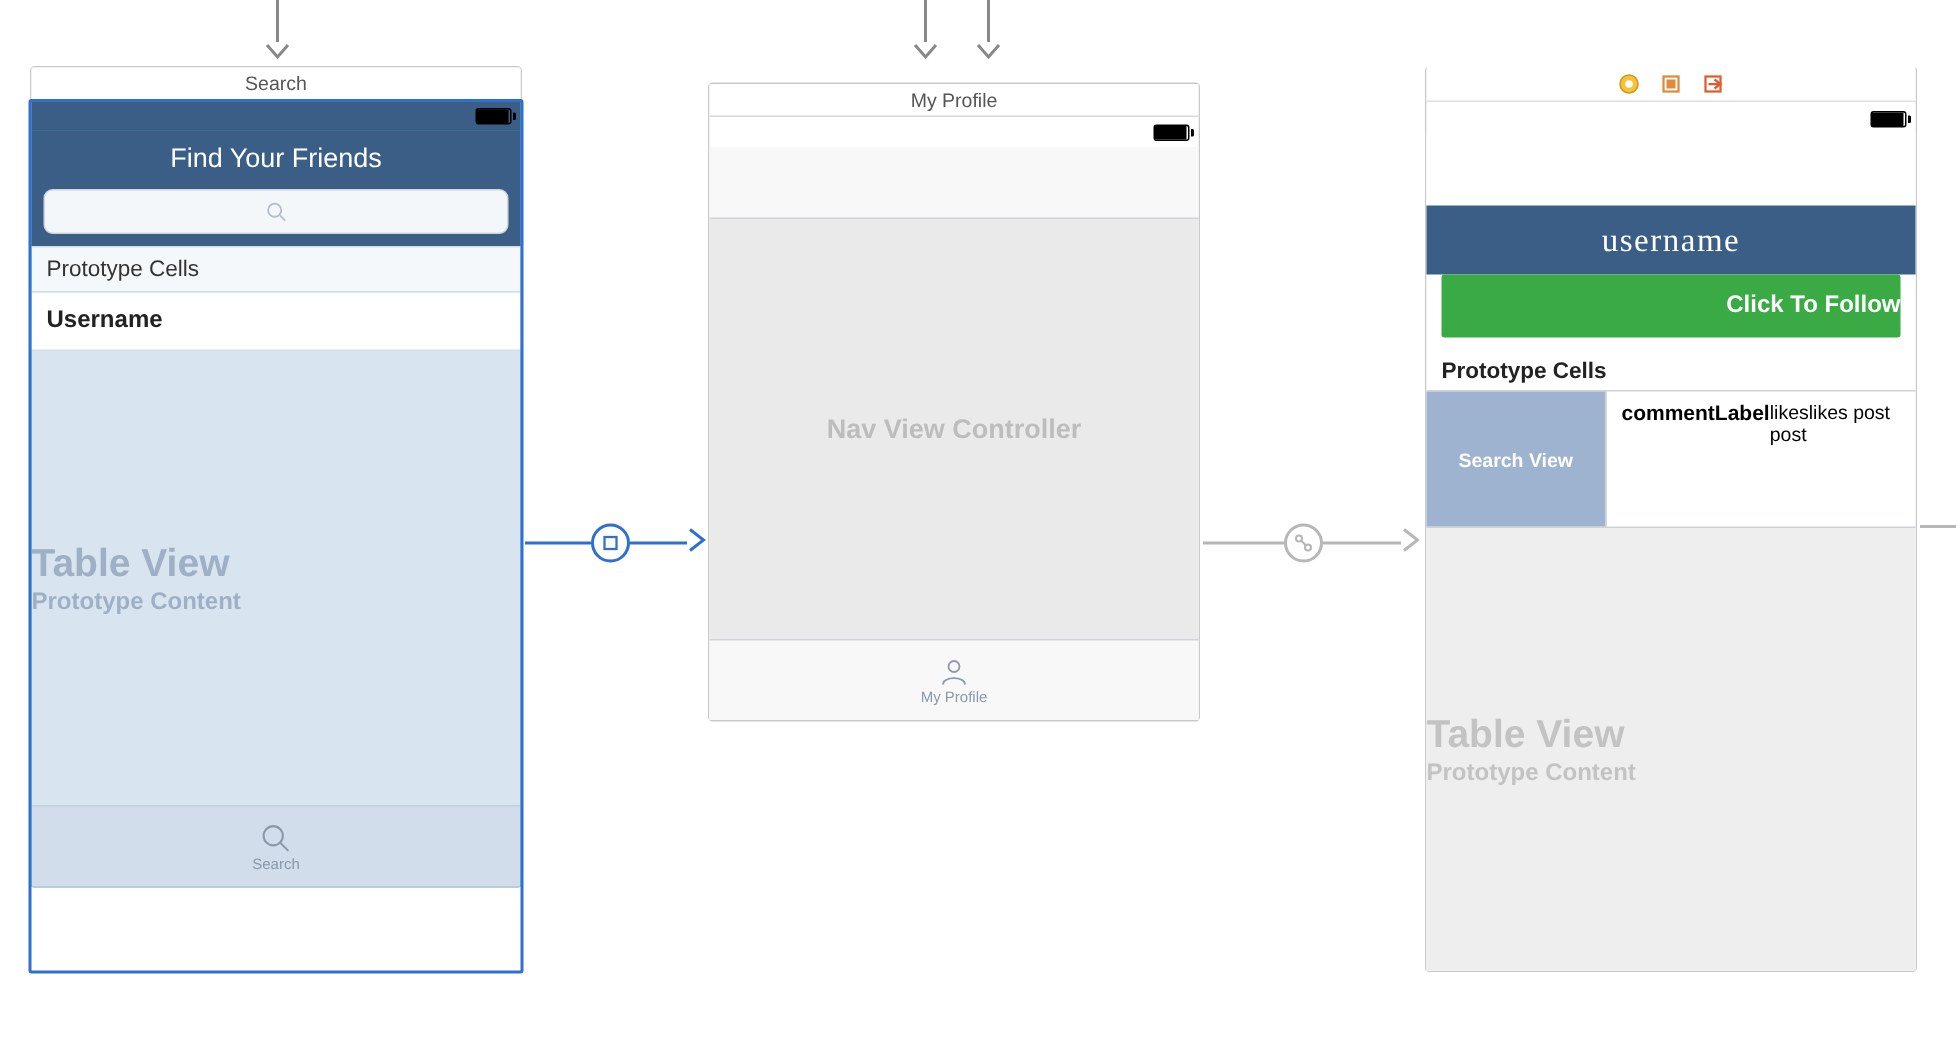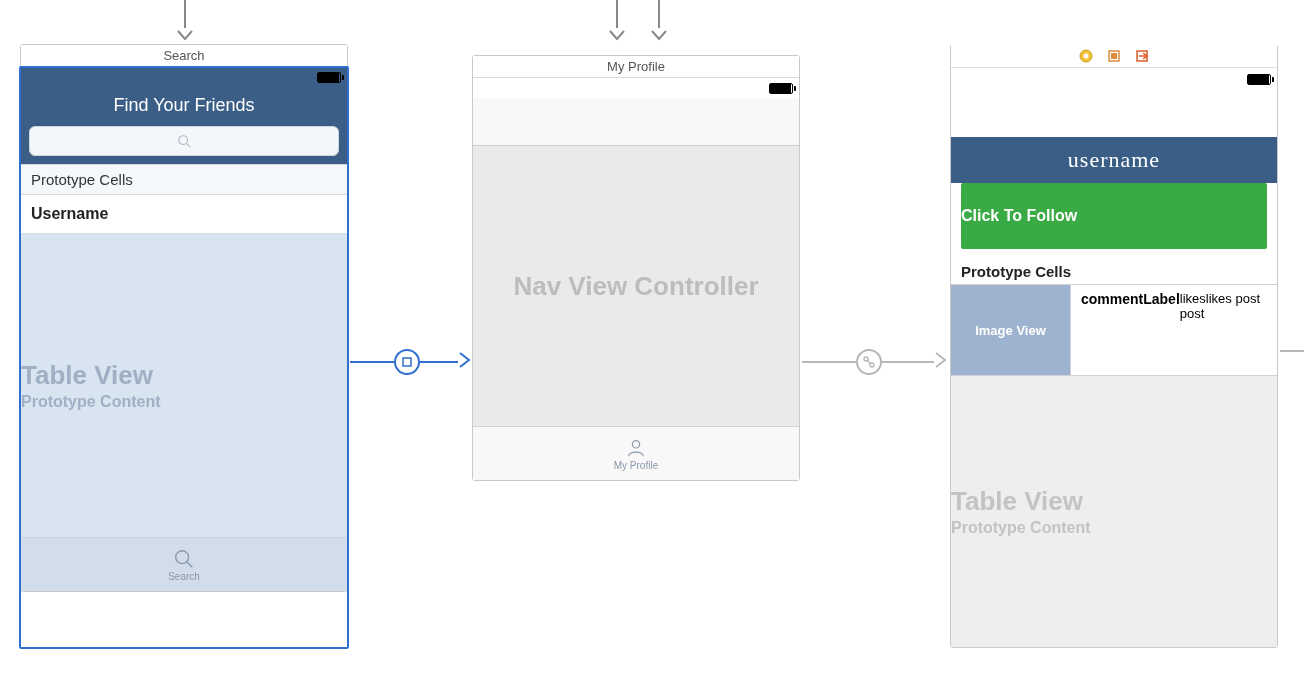--- a/index.html
+++ b/index.html
@@ -159,42 +159,42 @@
     border-bottom:1px solid #d0d4da;
     background:#f8f8f8;
   }
   .nav-body {
     flex:1;
     background:#eaeaea;
     display:flex;
     align-items:center;
     justify-content:center;
     color:#bdbdbd;
-    font-size:26px;
+    font-size:18px;
     font-weight:700;
   }
 
   
   .gap-white { background:#fff; height:48px; }
   .stats-row {
     display:flex;
     justify-content:space-around;
     padding:12px 8px 8px;
     font-size:16px;
     font-weight:700;
     color:#111;
   }
   .follow-btn-wrap { padding: 0 10px 8px; }
   .follow-btn {
     background:#3aaa45;
     color:#fff;
     font-size:16px;
     font-weight:600;
-    text-align:left;
-    padding:24px 0;
+    text-align:right;
+    padding:12px 0;
     border-radius:2px;
   }
   .proto-label {
     font-size:15px;
     font-weight:600;
     color:#222;
     padding:6px 10px 4px;
   }
   .post-cell {
     display:flex;
@@ -440,21 +440,21 @@
       <div class="follow-btn-wrap">
         <div class="follow-btn">
           <span>Click To Follow</span>
         </div>
       </div>
       <div class="proto-label">
         <span>Prototype Cells</span>
       </div>
       <div class="post-cell">
         <div class="image-view">
-          <span>Image View</span>
+          <span>Search View</span>
         </div>
         <div class="post-right">
           <span>commentLabel</span>
           <span class="likes">likeslikes post post</span>
         </div>
       </div>
       <div class="tableview-placeholder gray">
         <div class="big">Table View</div>
         <div class="small">Prototype Content</div>
       </div>

